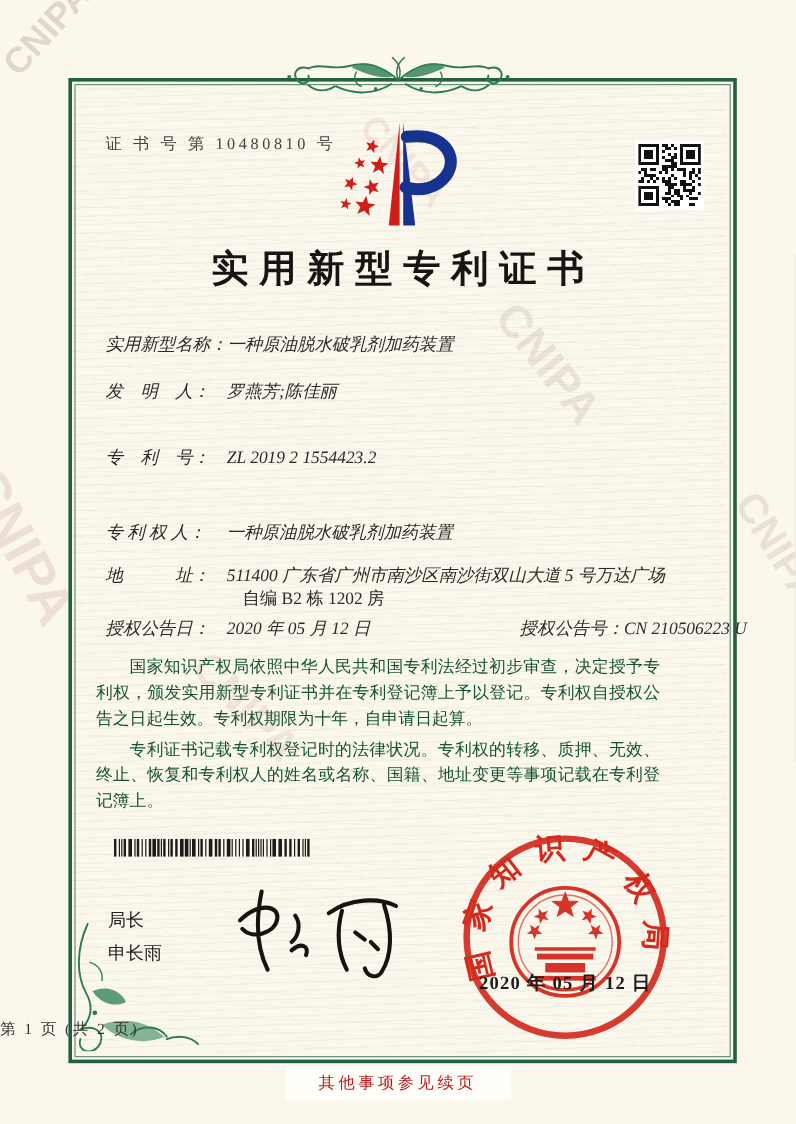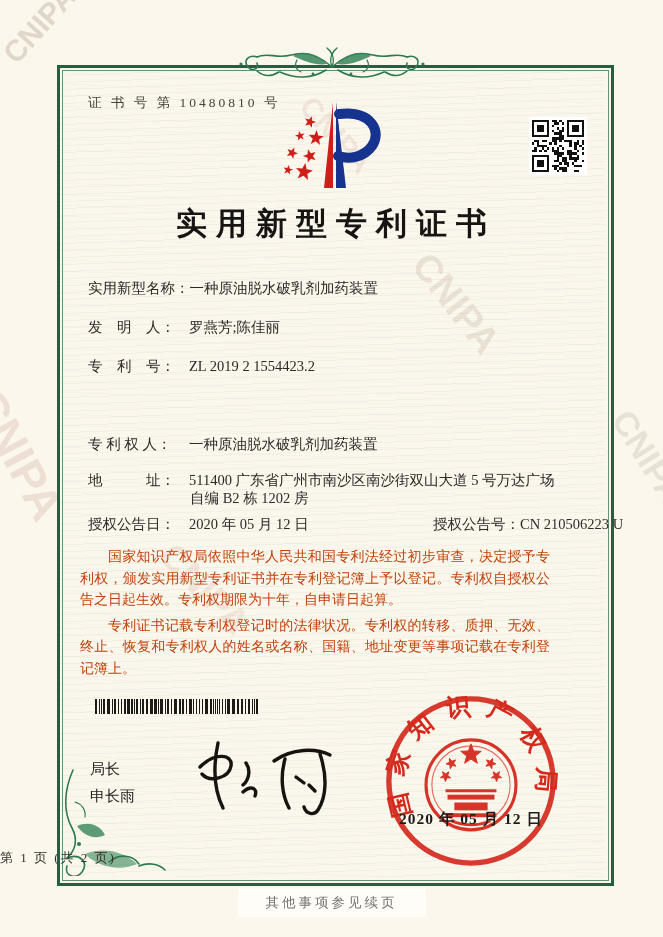--- a/index.html
+++ b/index.html
@@ -20,51 +20,51 @@
   
   .frame{position:absolute;left:57px;top:65px;width:551px;height:815px;
          border:3px solid #255f41;background:transparent;}
   .frame::before{content:"";position:absolute;inset:2px;border:1px solid #63927a;}
   .texture{position:absolute;left:60px;top:68px;width:545px;height:809px;
     background:
       repeating-linear-gradient(178deg, rgba(141,178,152,.10) 0 1px, rgba(0,0,0,0) 1px 7px),
       repeating-linear-gradient(2deg, rgba(141,178,152,.06) 0 1px, rgba(0,0,0,0) 1px 11px);
   }
   
-  .cert-no{position:absolute;left:88px;top:94px;font-size:13.5px;letter-spacing:3px;color:#45443f;}
+  .cert-no{position:absolute;left:88px;top:111px;font-size:13.5px;letter-spacing:3px;color:#45443f;}
   .logo{position:absolute;left:276px;top:98px;width:118px;height:98px;}
   .qr{position:absolute;left:529px;top:117px;width:58px;height:58px;background:#fff;padding:3px;box-sizing:border-box;}
   .title{position:absolute;left:0;top:203px;width:663px;margin:0;text-align:center;
          font-size:31px;font-weight:700;letter-spacing:9px;padding-left:9px;box-sizing:border-box;color:#161513;}
   
-  .row{position:absolute;left:88px;font-size:14.5px;line-height:20px;white-space:nowrap;}
+  .row{position:absolute;left:88px;font-size:14.5px;line-height:20px;white-space:nowrap;font-style:italic;}
   .flabel{display:inline-block;min-width:101px;color:#2b2a27;}
   .fvalue{color:#2b2a27;}
-  .addr2{position:absolute;left:190px;top:489px;font-size:14.5px;}
+  .addr2{position:absolute;left:202px;top:489px;font-size:14.5px;}
   .grant2{position:absolute;left:345px;top:0;text-align:center;}
   
   .body-text{position:absolute;left:80px;top:546px;width:470px;font-size:14px;
-             line-height:21.5px;text-align:justify;color:#c2410c;}
+             line-height:21.5px;text-align:justify;color:#14532d;}
   .body-text p{margin:0 0 4px 0;text-indent:2em;}
   
   .barcode{position:absolute;left:95px;top:699px;width:168px;height:15px;}
   
-  .signer{position:absolute;left:90px;top:755px;font-family:Liberation Sans, sans-serif;
+  .signer{position:absolute;left:90px;top:755px;font-family:Liberation Serif, serif;
           font-size:15px;color:#23221f;line-height:27px;}
   .signature{position:absolute;left:188px;top:733px;}
   
   .seal{position:absolute;left:383px;top:693px;width:176px;height:176px;}
   .seal-date{position:absolute;left:383px;top:809px;width:176px;text-align:center;
              font-size:15.5px;letter-spacing:1px;color:#1d1c1a;font-weight:600;}
   
   .page-info{position:absolute;left:0;top:849px;width:663px;
              font-size:13px;letter-spacing:2px;color:#33322e;}
   .foot-note-wrap{position:absolute;left:0;top:889px;width:663px;text-align:center;}
   .foot-note{display:inline-block;background:#fffdf7;padding:5px 28px;font-size:13.5px;
-             letter-spacing:3px;color:#737373;}
+             letter-spacing:3px;color:#b91c1c;}
   .ornament-top{position:absolute;left:50%;top:40px;transform:translateX(-50%);}
   .corner-flourish{position:absolute;left:59px;top:768px;}
 </style>
 </head>
 <body>
 
 <div class="page">
 
   <div class="wm wm1">CNIPA</div>
   <div class="wm wm2">CNIPA</div>
@@ -252,21 +252,21 @@
   </div>
 
   <h1 class="title">实用新型专利证书</h1>
 
   <div class="row" style="top:278px">
     <span class="flabel">实用新型名称：</span><span class="fvalue">一种原油脱水破乳剂加药装置</span>
   </div>
   <div class="row" style="top:317px">
     <span class="flabel">发　明　人：</span><span class="fvalue">罗燕芳;陈佳丽</span>
   </div>
-  <div class="row" style="top:356px">
+  <div class="row" style="top:372px">
     <span class="flabel">专　利　号：</span><span class="fvalue">ZL 2019 2 1554423.2</span>
   </div>
   <div class="row" style="top:434px">
     <span class="flabel">专 利 权 人：</span><span class="fvalue">一种原油脱水破乳剂加药装置</span>
   </div>
   <div class="row" style="top:470px">
     <span class="flabel">地　　　址：</span><span class="fvalue">511400 广东省广州市南沙区南沙街双山大道 5 号万达广场</span>
   </div>
   <div class="addr2">自编 B2 栋 1202 房</div>
 

